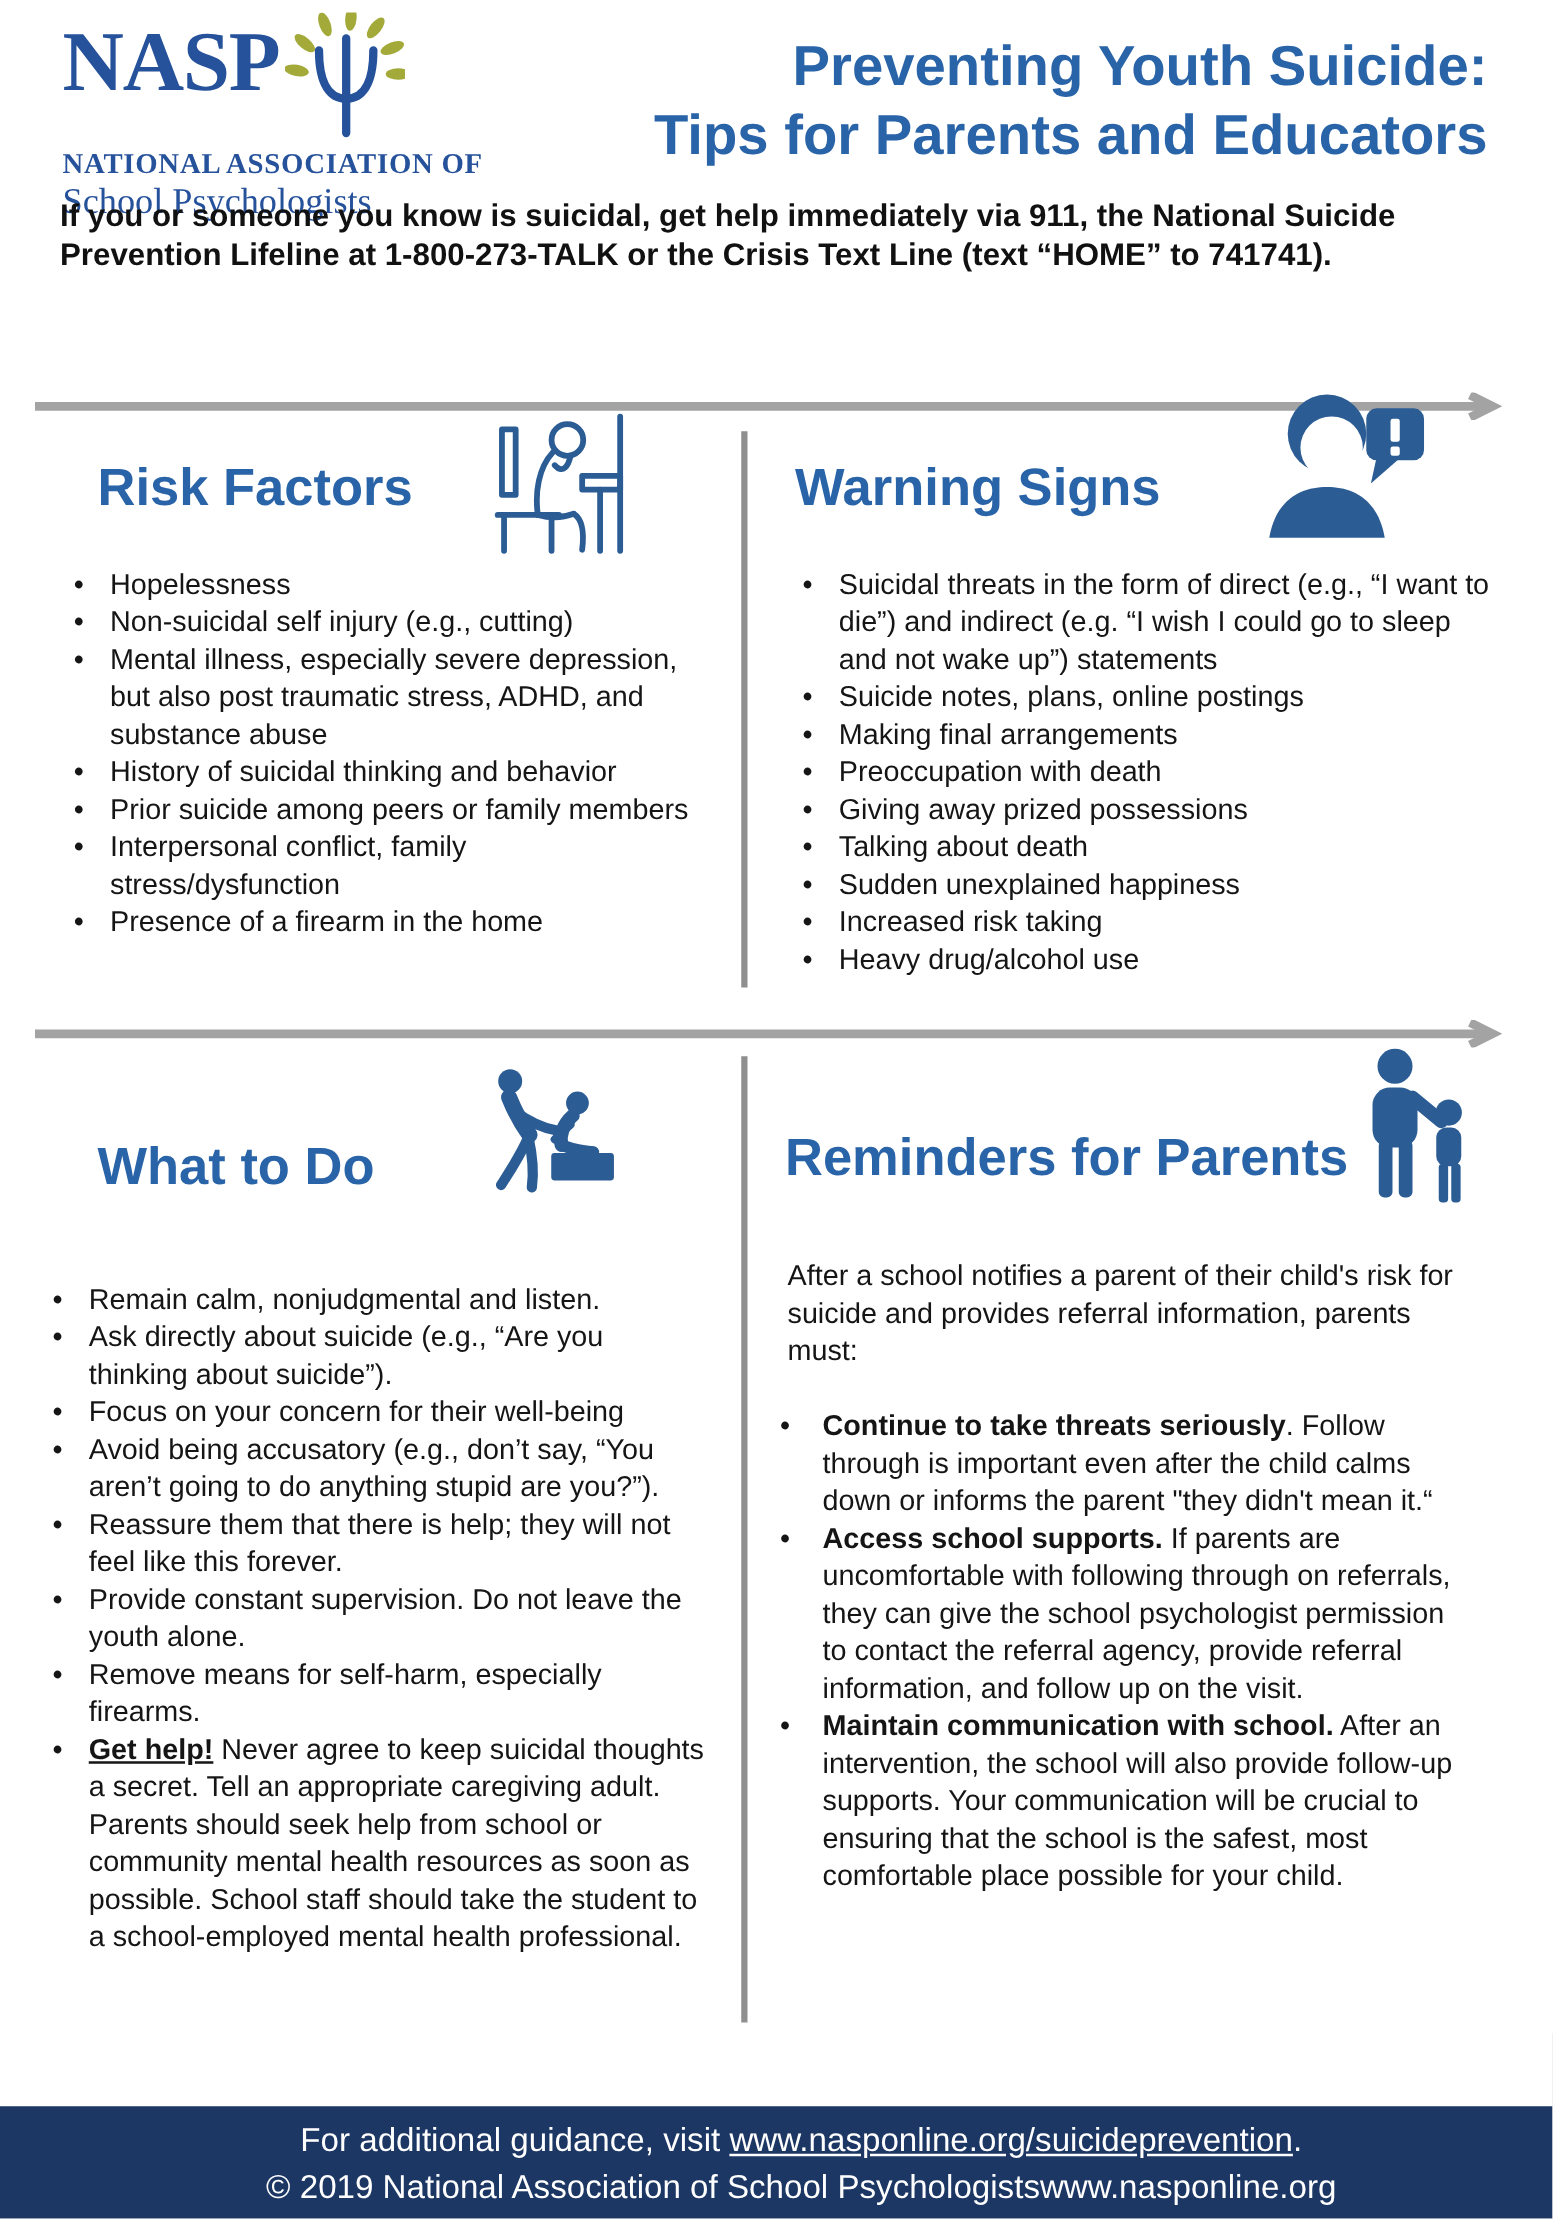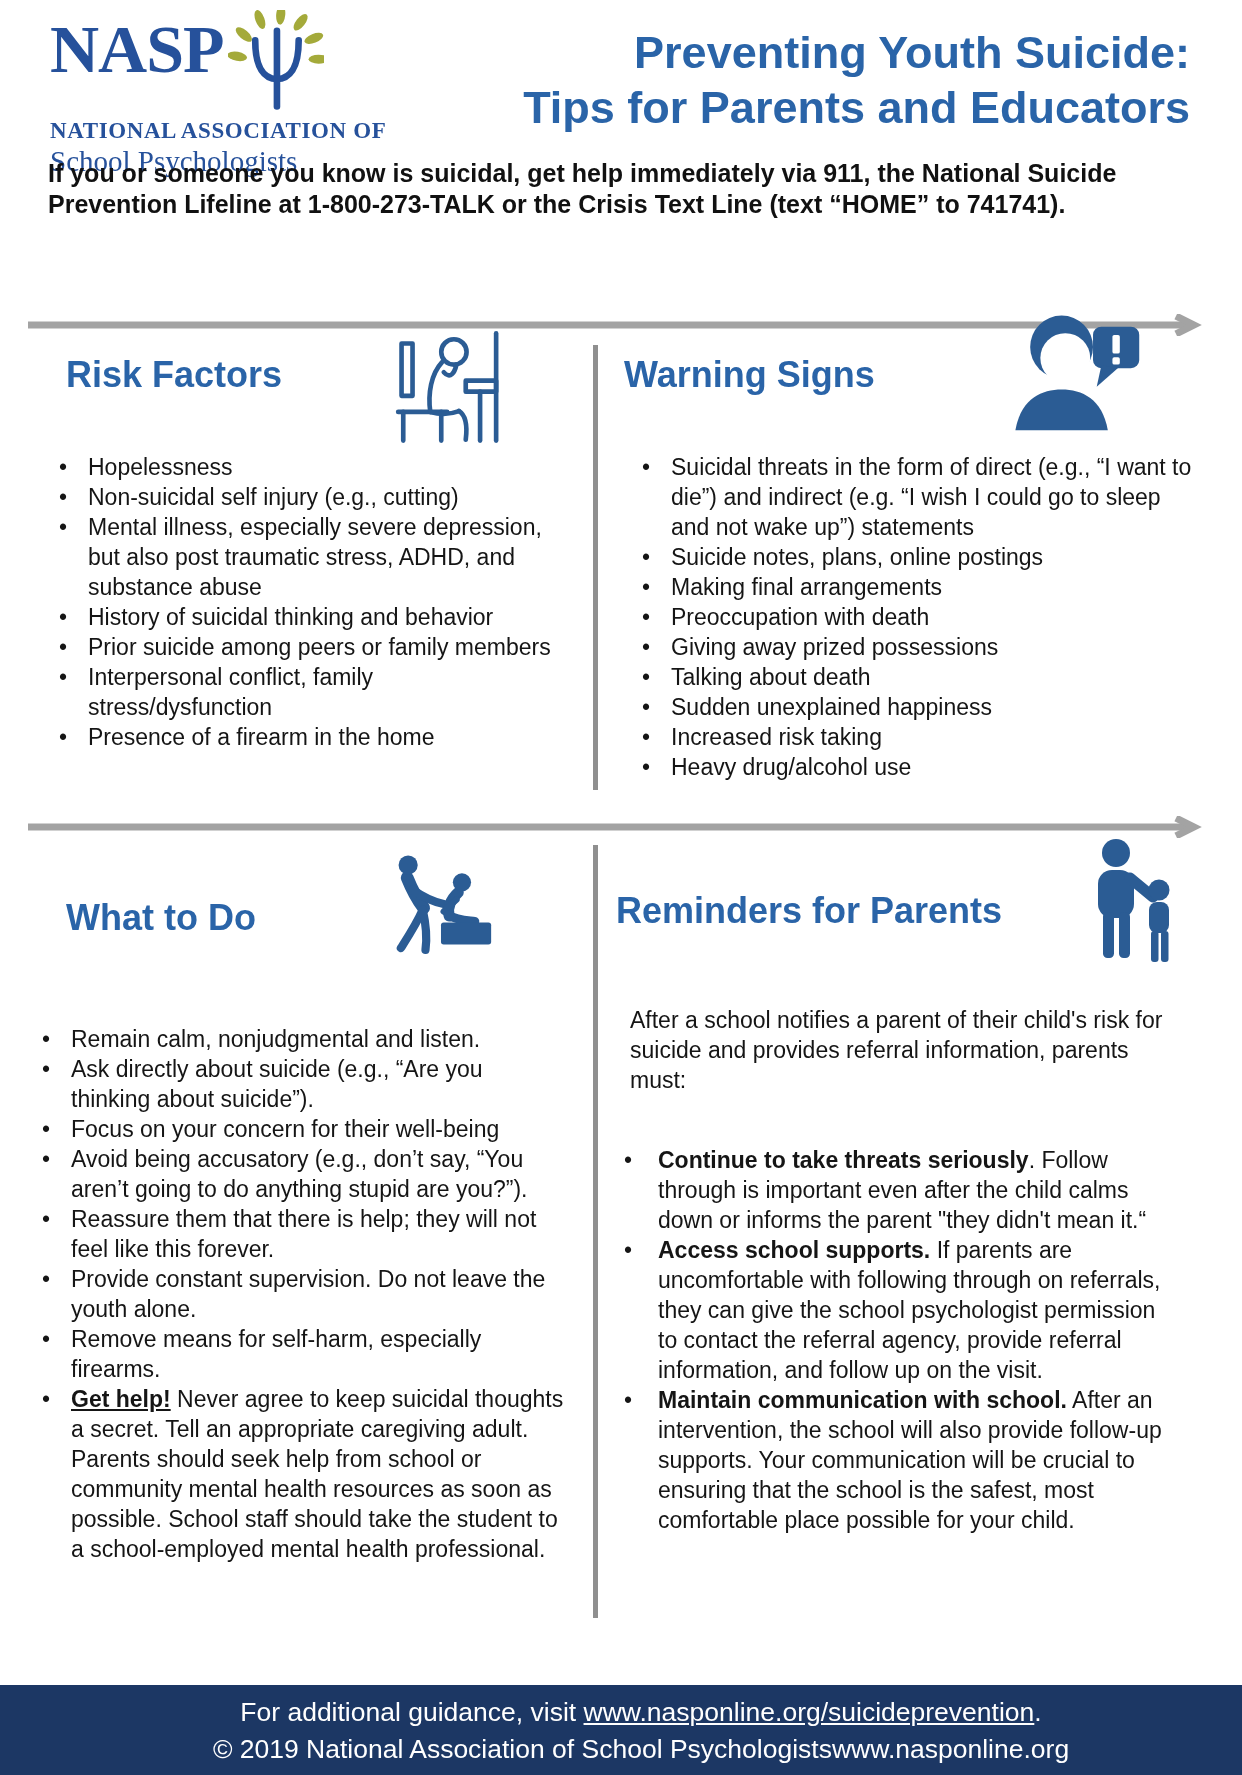--- a/index.html
+++ b/index.html
@@ -38,39 +38,39 @@
     font-size:25px; line-height:31px; color:#111;
   }
   
   .arrow { position:absolute; left:28px; width:1192px; height:22px; }
   .arrow1 { top:314px; }
   .arrow2 { top:816px; }
   .vdivider { position:absolute; left:593px; width:5px; background:#8f8f8f; }
   .vd1 { top:345px; height:445px; }
   .vd2 { top:845px; height:773px; }
   
-  .h2 { position:absolute; margin:4px; font-size:36px; font-weight:bold; color:#2a64a8; }
+  .h2 { position:absolute; margin:16px; font-size:42px; font-weight:bold; color:#2a64a8; }
   .h2-risk      { left:62px;  top:350px; }
   .h2-warning   { left:620px; top:350px; }
   .h2-what      { left:62px;  top:893px; }
   .h2-reminders { left:612px; top:886px; }
   .icon { position:absolute; }
   .icon-risk      { left:383px; top:330px; width:130px; height:114px; }
   .icon-warning   { left:1008px; top:299px; width:134px; height:133px; }
   .icon-what      { left:382px; top:855px; width:128px; height:114px; }
   .icon-reminders { left:1086px; top:838px; width:100px; height:136px; }
   
   .bullets { position:absolute; list-style:none; margin:0; padding:0;
              font-size:23px; line-height:30px; color:#151515; }
   .bullets li { position:relative; padding-left:38px; }
   .bullets li::before { content:"\2022"; position:absolute; left:9px; }
   .ul-risk      { left:50px;  top:452px;  width:508px; }
   .ul-warning   { left:633px; top:452px;  width:568px; }
   .ul-what      { left:33px;  top:1024px; width:535px; }
-  .ul-reminders { left:615px; top:1125px; width:548px;margin-top:20px; }
+  .ul-reminders { left:615px; top:1125px; width:548px; }
   .ul-reminders li { padding-left:43px; }
   .reminders-intro { position:absolute; left:630px; top:1005px; width:548px;
                      margin:0; font-size:23px; line-height:30px; color:#151515; }
   .b { font-weight:bold; }
   .u { text-decoration:underline; }
   
   .footer {
     position:absolute; left:0; top:1685px; width:1242px; height:90px;
     background:#1c3764; color:#ffffff; text-align:center;
     font-size:26.5px; line-height:37px;padding-left:20px;

